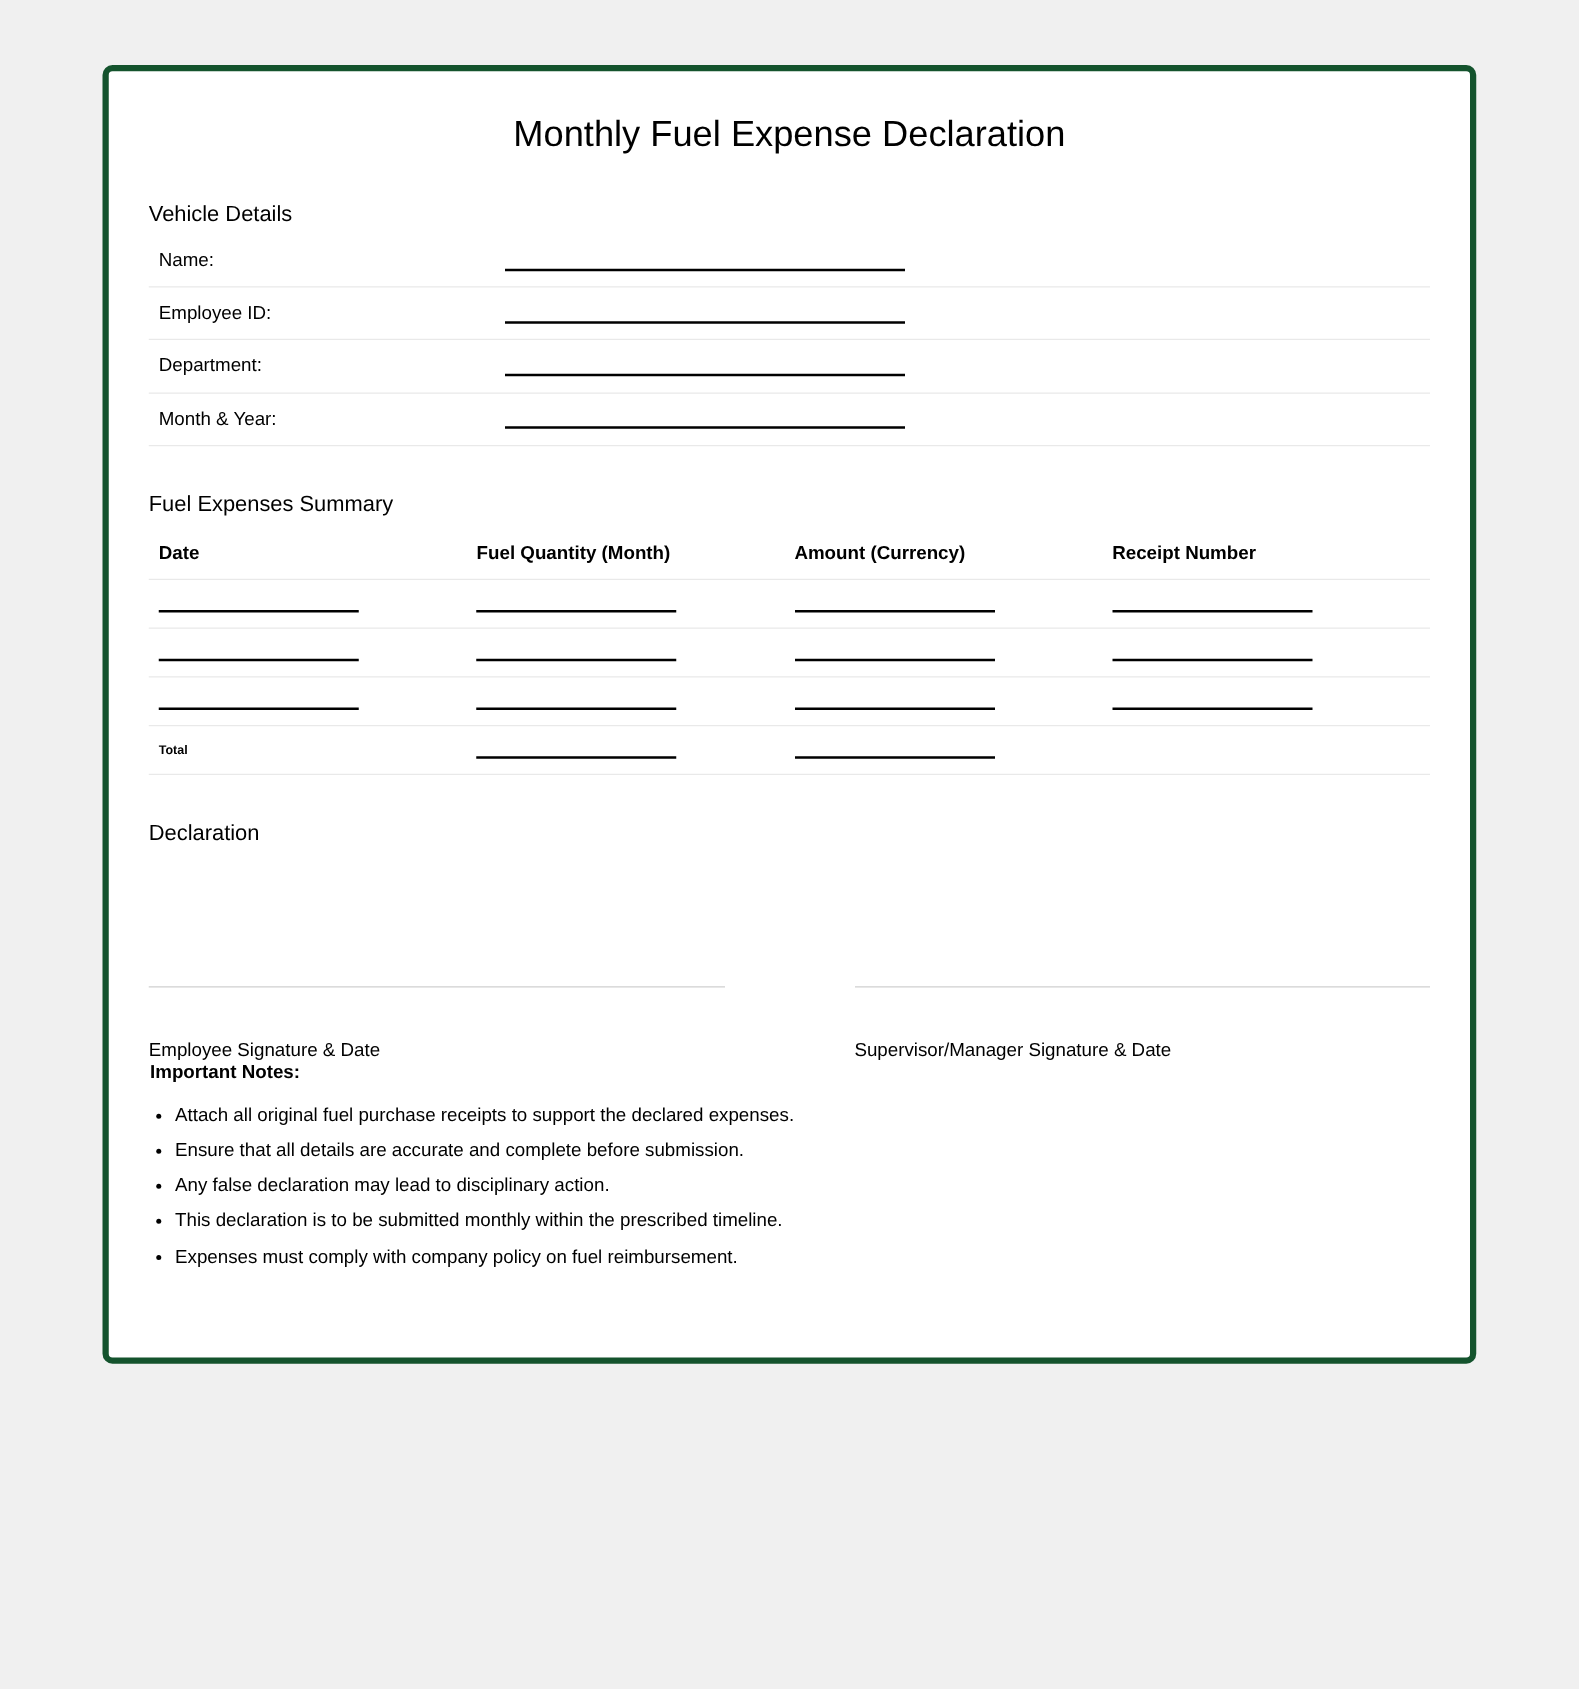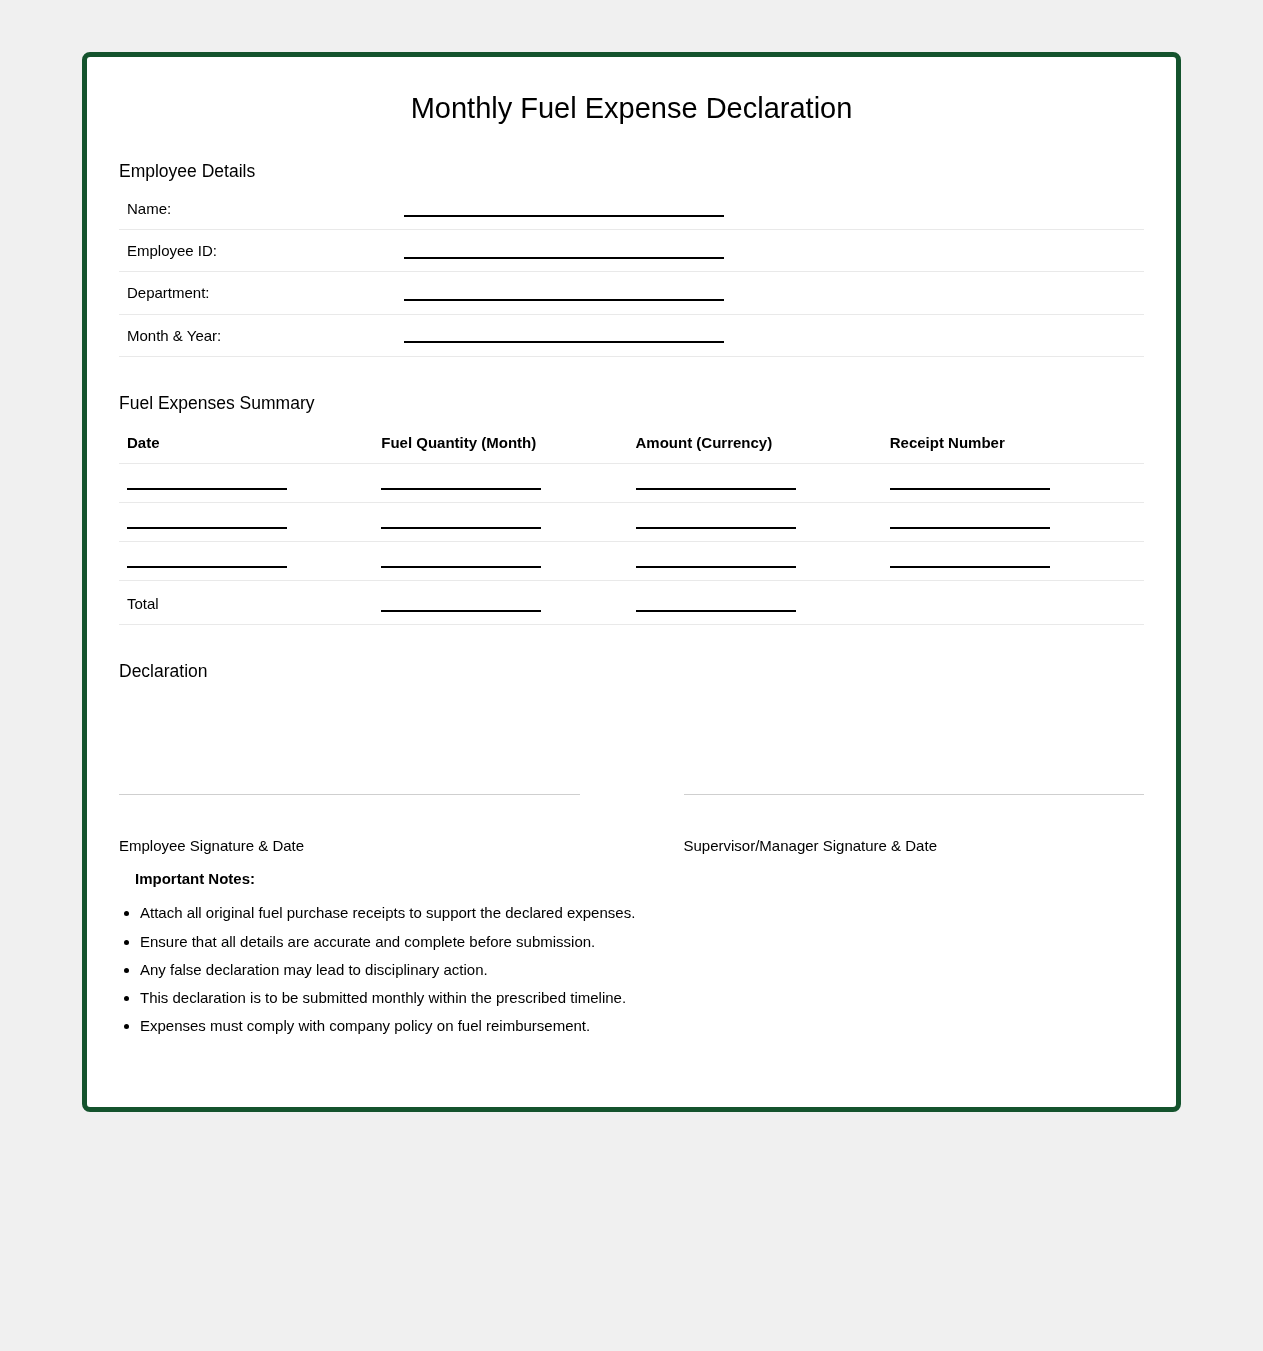--- a/index.html
+++ b/index.html
@@ -74,22 +74,22 @@
   .table-row { padding: 16px 0 12px 8px; }
   .cell-line {
     display: block;
     width: 160px;
     height: 10px;
     border-bottom: 2px solid #000;
   }
   .total-row { align-items: flex-end; }
   .total-label {
     flex: 1;
-    font-size: 15px;
-    font-weight: 400;
+    font-size: 10px;
+    font-weight: 700;
     line-height: 1.15;
   }
   .total-row .cell-line { height: 4px; }
   
   .declaration-text {
     font-size: 15px;
     line-height: 1.4;
     margin: 16px 0 0 0;
   }
   
@@ -104,21 +104,21 @@
   }
   .signature-label {
     font-size: 15px;
     line-height: 1.1;
     margin-top: 43px;
   }
   
   .notes-heading {
     font-size: 15px;
     font-weight: 700;
-    margin: 16px;
+    margin: 1px;
     line-height: 1.1;
   }
   .notes-list {
     margin: 16px 0 0 0;
     padding-left: 21px;
   }
   .notes-list li {
     font-size: 15px;
     line-height: 1.35;
     margin-bottom: 8px;
@@ -126,21 +126,21 @@
 </style>
 </head>
 <body>
 
 <div class="page">
   <div class="card">
 
     <h1 class="doc-title">Monthly Fuel Expense Declaration</h1>
 
     <div class="employee-section">
-      <div class="section-heading">Employee Details</div>
+      <div class="section-heading">Vehicle Details</div>
 
       <div class="field-row">
         <span class="field-label">Name:</span>
         <span class="write-line"></span>
       </div>
       <div class="field-row">
         <span class="field-label">Employee ID:</span>
         <span class="write-line"></span>
       </div>
       <div class="field-row">

